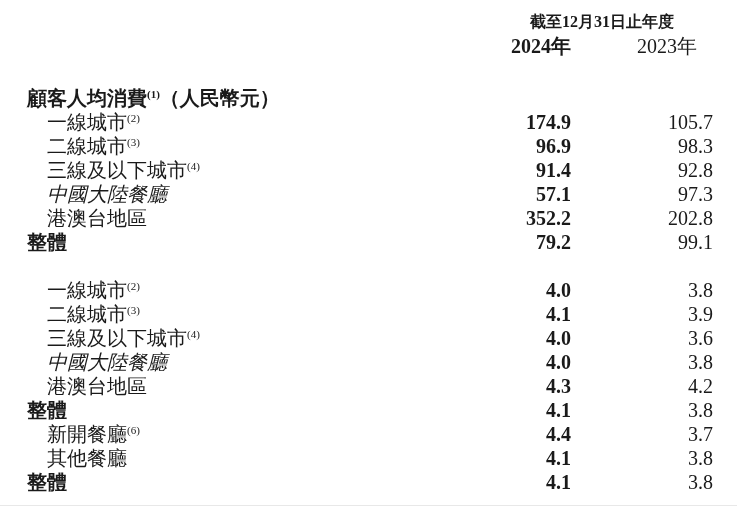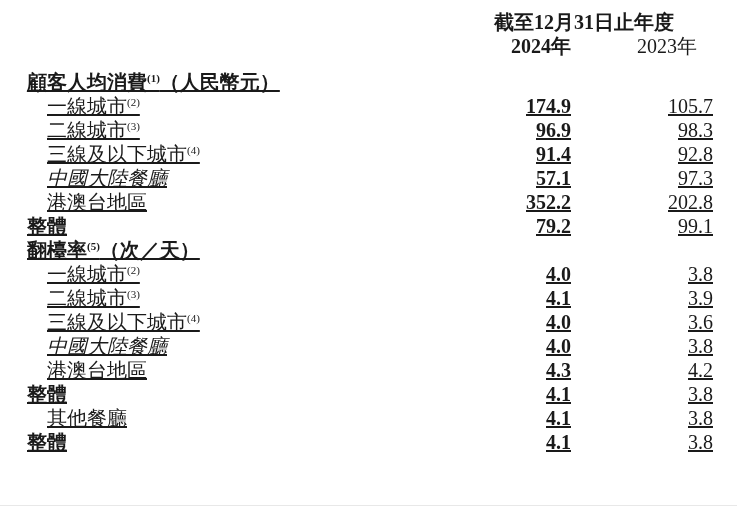--- a/index.html
+++ b/index.html
@@ -10,29 +10,29 @@
     height: 512px;
     background: #ffffff;
     color: #1a1a1a;
     font-family: "Liberation Serif", "DejaVu Serif", serif;
     overflow: hidden;
   }
   .header { position: absolute; top: 10px; left: 0; width: 737px; }
   .period-title {
     height: 24px; line-height: 24px;
     text-align: right; padding-right: 63px;
-    font-weight: 700; font-size: 20px;
+    font-weight: 700; font-size: 16px;
     white-space: nowrap;
   }
   .col-heads { display: flex; height: 24px; line-height: 24px; font-size: 20px; }
   .col-heads .spacer { flex: 1; }
   .cell-2024 { width: 130px; padding-right: 30px; text-align: right; }
   .cell-2023 { width: 136px; padding-right: 40px; text-align: right; }
   .col-heads .cell-2024 { font-weight: 700; }
-  .table { position: absolute; top: 70px; left: 0; width: 737px; text-decoration: underline; }
+  .table { position: absolute; top: 86px; left: 0; width: 737px; }
   .row { display: flex; height: 24px; line-height: 24px; font-size: 20px; }
   .row .label { flex: 1; padding-left: 47px; white-space: nowrap; overflow: hidden; }
   .row.section .label, .row.total .label { padding-left: 27px; font-weight: 700; }
   .row.italic .label { font-style: italic; }
   .sup { font-size: 11px; position: relative; top: -7px; }
   .v2024 { width: 130px; padding-right: 30px; text-align: right; font-weight: 700; }
   .v2023 { width: 136px; padding-right: 24px; text-align: right; }
   .bottom-rule { position: absolute; left: 0; top: 505px; width: 737px; height: 1px; }
 </style>
 </head>
@@ -87,21 +87,20 @@
       <div class="v2023">202.8</div>
     </div>
 
     <div class="row total">
       <div class="label"><span>整體</span><span class="sup"></span><span></span></div>
       <div class="v2024">79.2</div>
       <div class="v2023">99.1</div>
     </div>
 
     <div class="row section">
-      <div class="label"><span>翻檯率</span><span class="sup">(5)</span><span>（次／天）</span></div>
       <div class="v2024"></div>
       <div class="v2023"></div>
     </div>
 
     <div class="row indent">
       <div class="label"><span>一線城市</span><span class="sup">(2)</span><span></span></div>
       <div class="v2024">4.0</div>
       <div class="v2023">3.8</div>
     </div>
 
@@ -128,20 +127,25 @@
       <div class="v2024">4.3</div>
       <div class="v2023">4.2</div>
     </div>
 
     <div class="row total">
       <div class="label"><span>整體</span><span class="sup"></span><span></span></div>
       <div class="v2024">4.1</div>
       <div class="v2023">3.8</div>
     </div>
 
+    <div class="row indent">
+      <div class="label"><span>新開餐廳</span><span class="sup">(6)</span><span></span></div>
+      <div class="v2024">4.4</div>
+      <div class="v2023">3.7</div>
+    </div>
 
     <div class="row indent">
       <div class="label"><span>其他餐廳</span><span class="sup"></span><span></span></div>
       <div class="v2024">4.1</div>
       <div class="v2023">3.8</div>
     </div>
 
     <div class="row total">
       <div class="label"><span>整體</span><span class="sup"></span><span></span></div>
       <div class="v2024">4.1</div>

